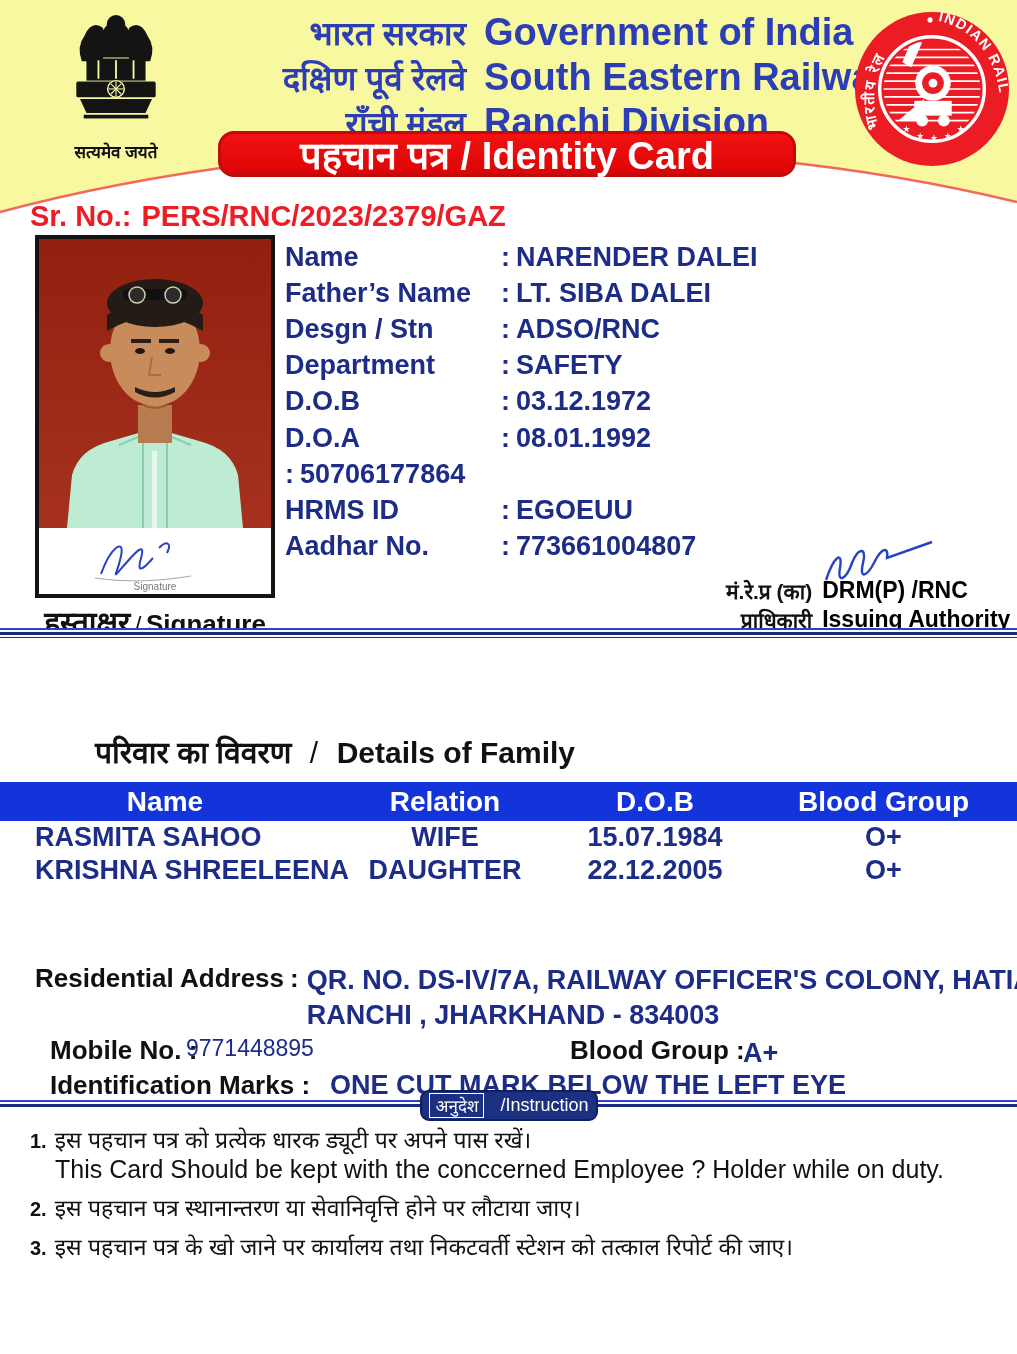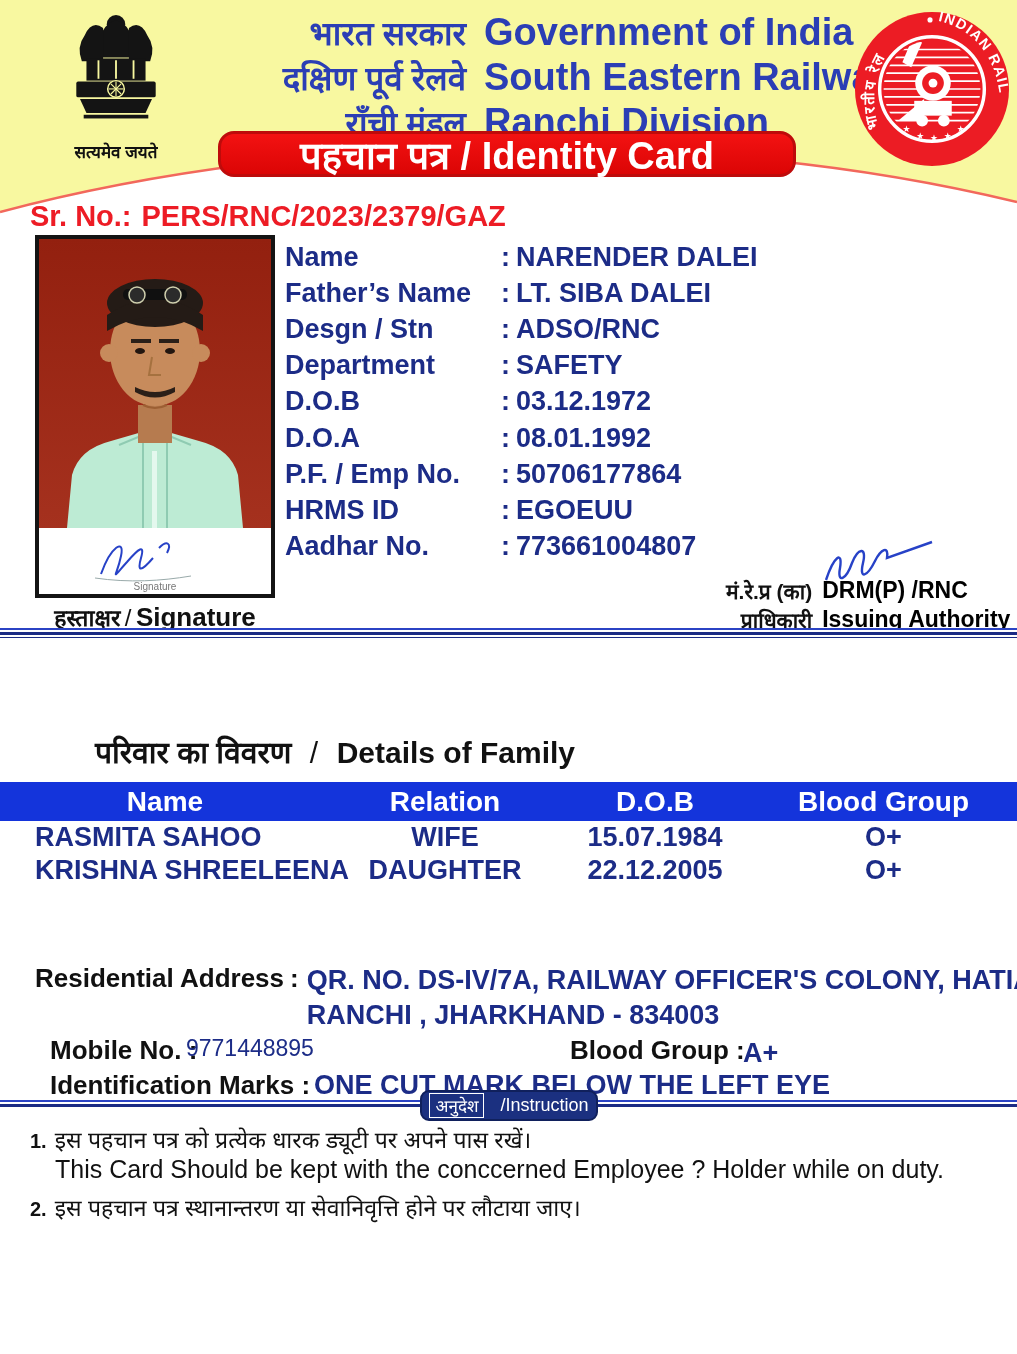--- a/index.html
+++ b/index.html
@@ -28,21 +28,21 @@
 
   
   .photo-frame{position:absolute;left:35px;top:235px;width:240px;height:363px;border:4px solid #141414;
                box-sizing:border-box;background:#fff;z-index:2;}
   .photo-frame svg.photo{display:block;}
   .sigbox{position:relative;width:100%;height:66px;background:#fff;}
   .sig-caption-small{position:absolute;left:0;right:0;bottom:2px;text-align:center;
                      font-size:10px;color:#777;}
   .sig-caption{position:absolute;left:35px;top:601px;width:240px;text-align:center;z-index:2;
                color:#111;white-space:nowrap;}
-  .sig-caption .hn{font-size:23px;font-weight:bold;}
+  .sig-caption .hn{font-size:30px;font-weight:bold;}
   .sig-caption .sl{font-size:24px;}
   .sig-caption .en{font-size:26px;font-weight:bold;}
 
   
   .details{position:absolute;left:285px;top:239px;z-index:2;}
   .drow{display:flex;align-items:center;height:36.2px;}
   .dlabel{display:inline-block;width:216px;font-size:27px;font-weight:bold;color:#1C2C87;white-space:nowrap;}
   .dcolon{display:inline-block;width:15px;font-size:27px;font-weight:bold;color:#1C2C87;}
   .dvalue{font-size:27px;font-weight:bold;color:#1C2C87;white-space:nowrap;}
 
@@ -78,21 +78,21 @@
   .address .albl{font-size:26px;font-weight:bold;color:#111;white-space:nowrap;}
   .address .acol{font-size:26px;font-weight:bold;color:#111;margin:0 8px 0 6px;}
   .address .aval{font-size:27px;font-weight:bold;color:#1C2C87;line-height:35px;white-space:nowrap;}
   .contact{position:absolute;left:0;top:1035px;width:1017px;z-index:2;}
   .c-mlbl{position:absolute;left:50px;font-size:26px;font-weight:bold;color:#111;white-space:nowrap;}
   .c-mval{position:absolute;left:186px;font-size:23px;font-weight:normal;color:#1C2C87;}
   .c-blbl{position:absolute;left:570px;font-size:26px;font-weight:bold;color:#111;white-space:nowrap;}
   .c-bval{position:absolute;left:743px;top:3px;font-size:27px;font-weight:bold;color:#1C2C87;}
   .marks{position:absolute;left:50px;top:1070px;z-index:2;white-space:nowrap;}
   .marks .mlbl{font-size:26px;font-weight:bold;color:#111;}
-  .marks .mval{font-size:27px;font-weight:bold;color:#1C2C87;margin-left:4px;}
+  .marks .mval{font-size:27px;font-weight:bold;color:#1C2C87;margin-left:20px;}
 
   
   .pill{position:absolute;left:420px;top:1090px;width:178px;height:31px;background:#1B3080;z-index:3;
         border-radius:9px;border:2px solid #10205c;box-sizing:border-box;
         display:flex;align-items:center;justify-content:center;}
   .pill .ph{color:#fff;font-size:17px;border:1px solid #fff;padding:0 5px;margin-right:16px;}
   .pill .pe{color:#fff;font-size:18px;}
 
   
   .instructions{position:absolute;left:30px;top:1126px;width:970px;z-index:2;}
@@ -278,21 +278,20 @@
         <span class="dlabel">D.O.B</span>
         <span class="dcolon">:</span>
         <span class="dvalue">03.12.1972</span>
       </div>
     <div class="drow">
         <span class="dlabel">D.O.A</span>
         <span class="dcolon">:</span>
         <span class="dvalue">08.01.1992</span>
       </div>
     <div class="drow">
-        <span class="dlabel">P.F.  / Emp No.</span>
         <span class="dcolon">:</span>
         <span class="dvalue">50706177864</span>
       </div>
     <div class="drow">
         <span class="dlabel">HRMS ID</span>
         <span class="dcolon">:</span>
         <span class="dvalue">EGOEUU</span>
       </div>
     <div class="drow">
         <span class="dlabel">Aadhar No.</span>
@@ -377,17 +376,18 @@
 
   <div class="instructions">
     <div class="inst-item">
       <div class="inst-hn"><span class="inst-num">1.</span><span>इस पहचान पत्र को प्रत्येक धारक ड्यूटी पर अपने पास रखें।</span></div>
       <div class="inst-en">This Card Should be kept with the conccerned Employee ? Holder while on duty.</div>
     </div>
     <div class="inst-item">
       <div class="inst-hn"><span class="inst-num">2.</span><span>इस पहचान पत्र स्थानान्तरण या सेवानिवृत्ति होने पर लौटाया जाए।</span></div>
     </div>
     <div class="inst-item">
+      <div class="inst-hn"><span class="inst-num">3.</span><span>इस पहचान पत्र के खो जाने पर कार्यालय तथा निकटवर्ती स्टेशन को तत्काल रिपोर्ट की जाए।</span></div>
     </div>
 
   </div>
 
 </div>
 
 </body></html>

